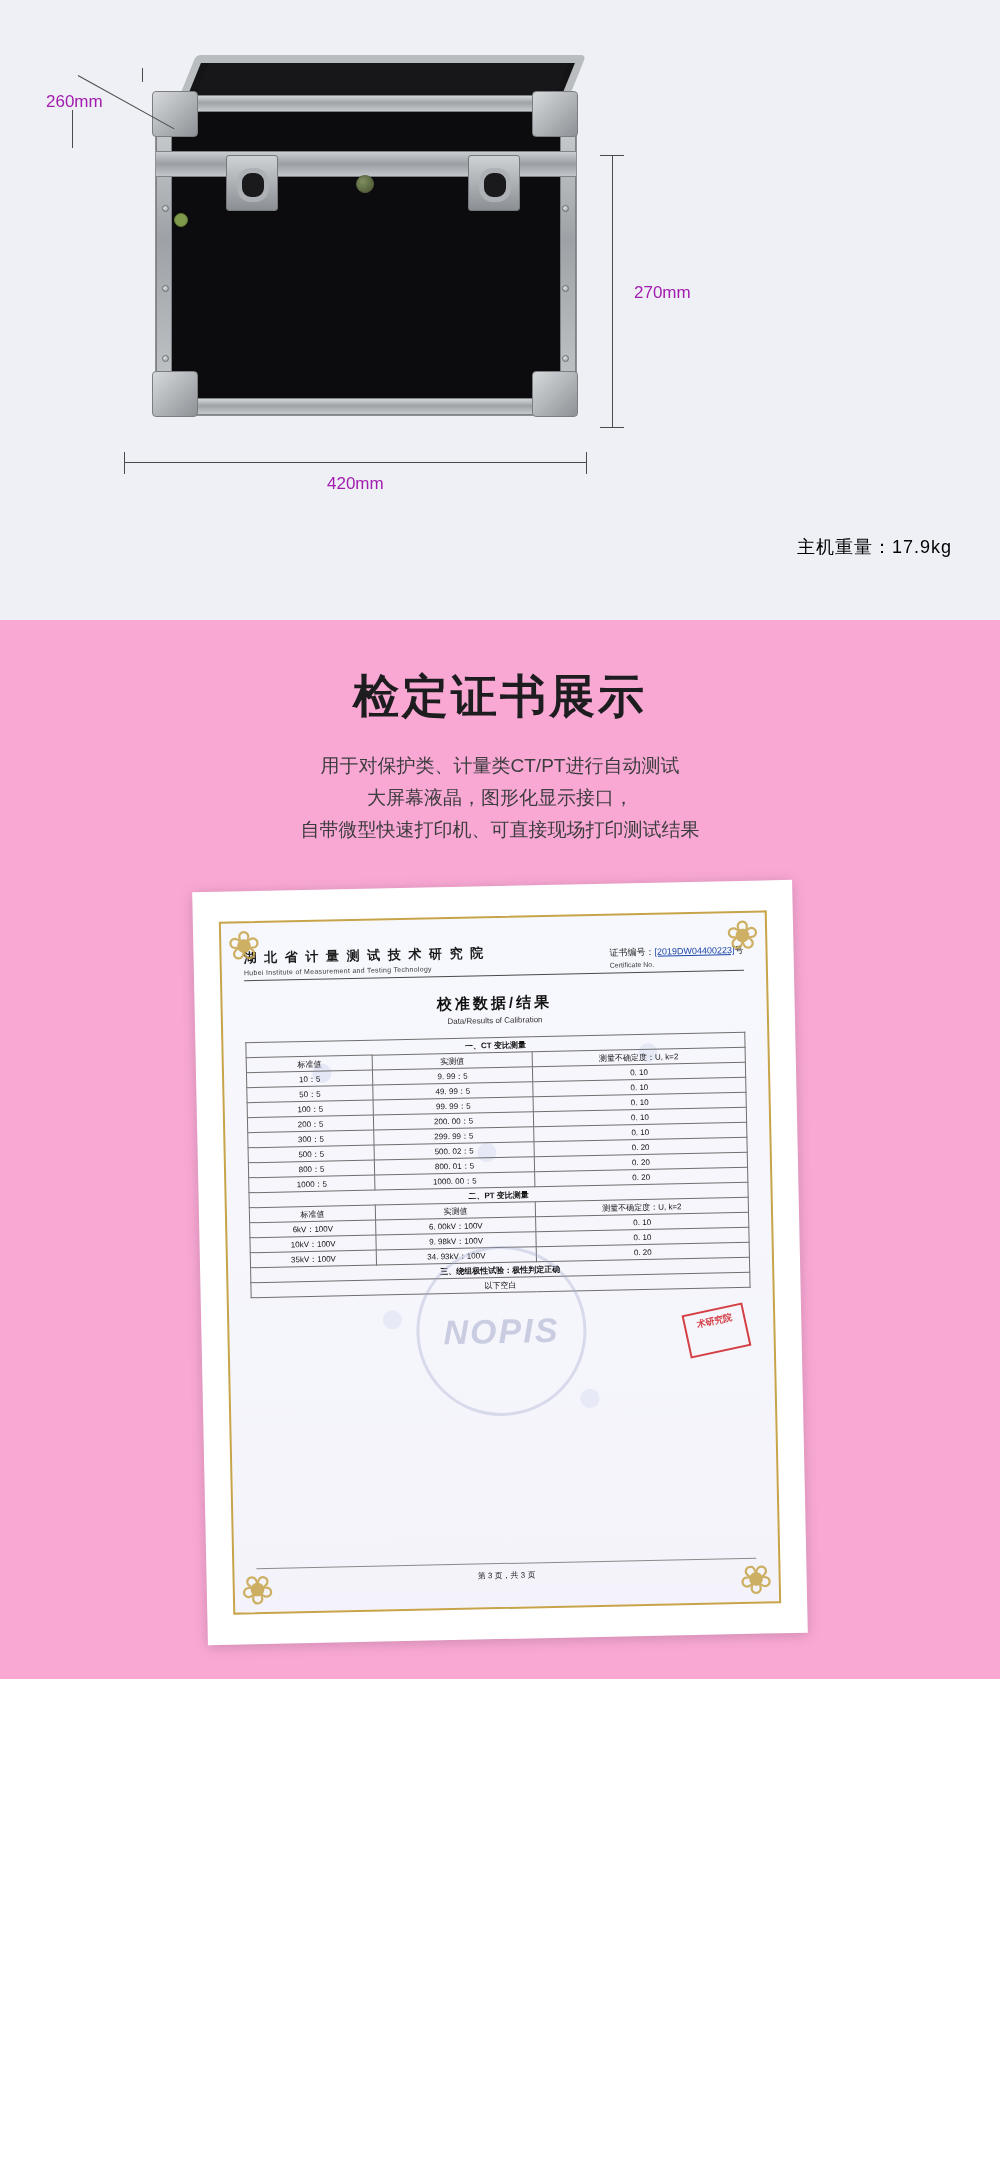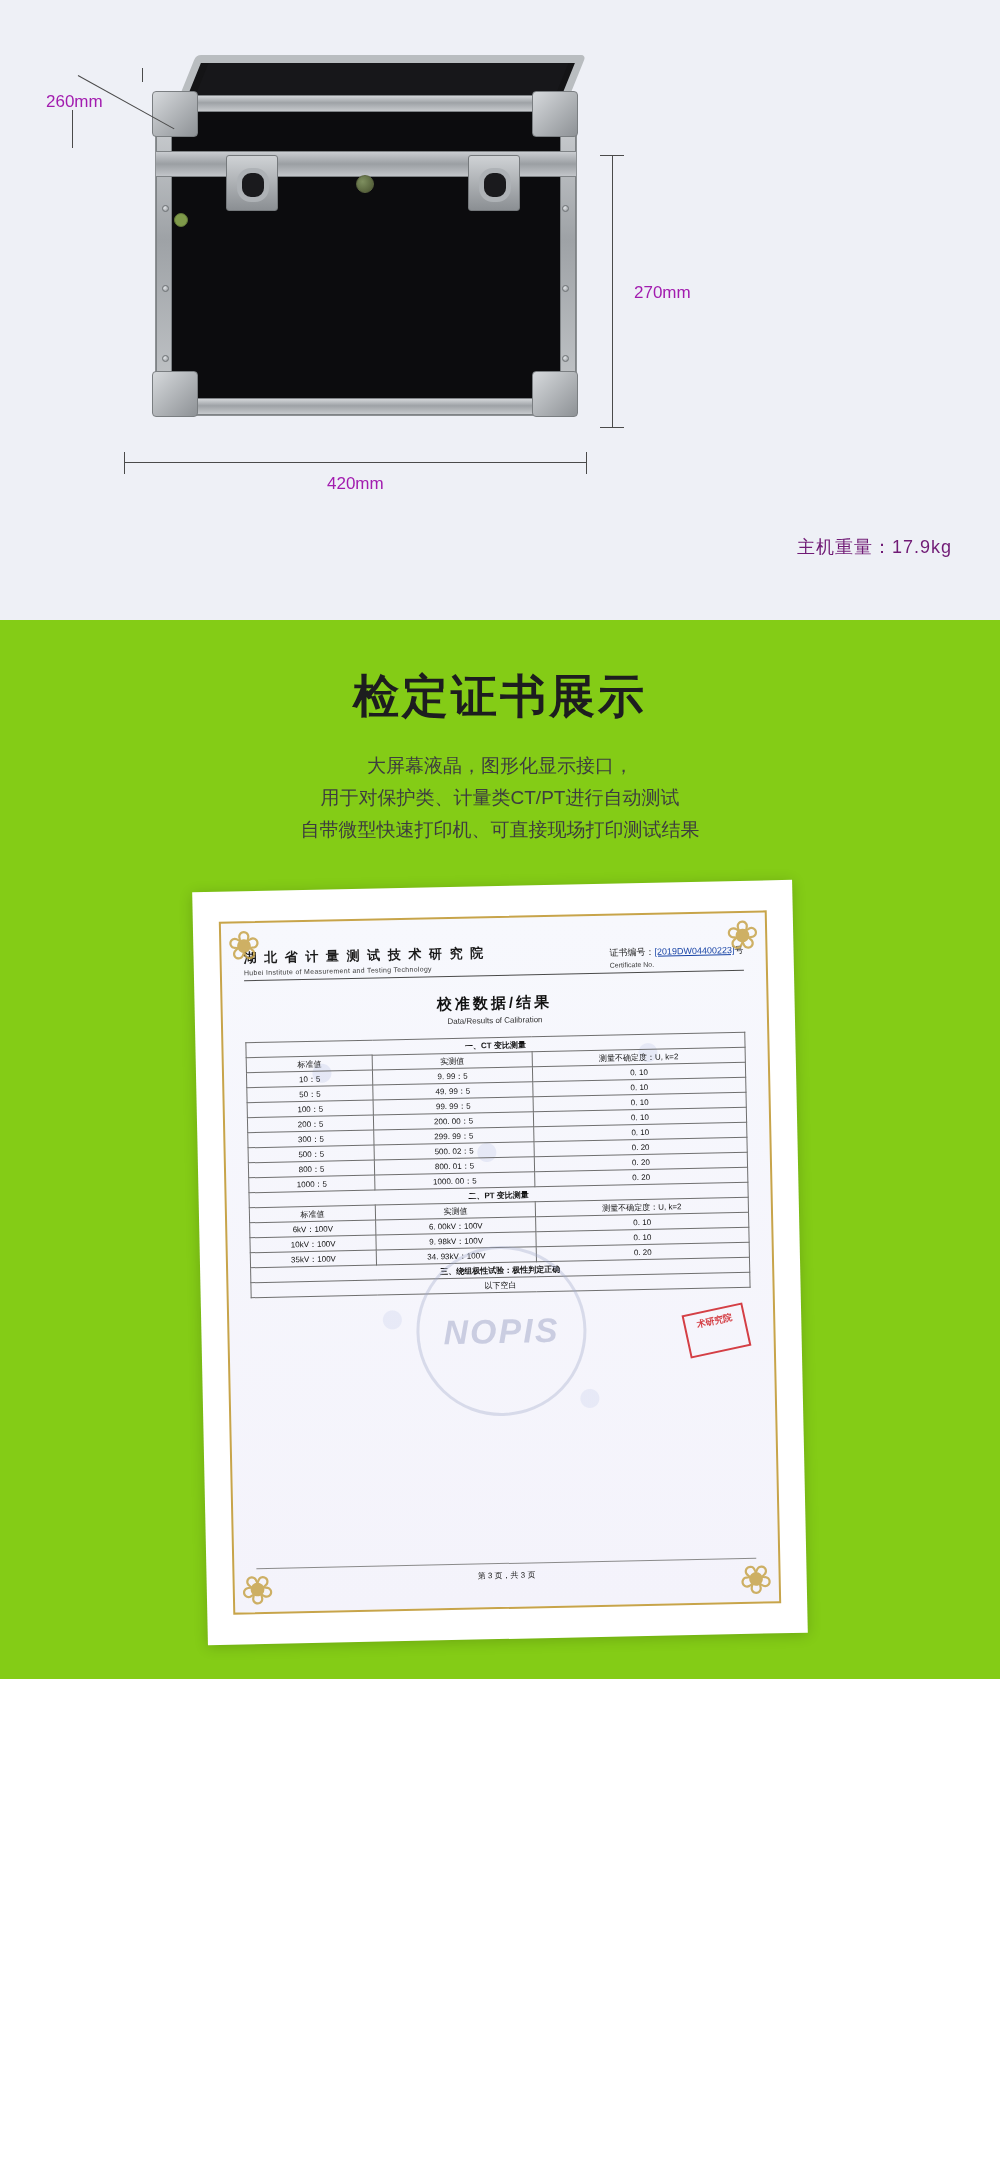--- a/index.html
+++ b/index.html
@@ -120,27 +120,27 @@
     color: #a21caf;
     font-family: "Liberation Sans", sans-serif;
   }
   .tick { position: absolute; background: #4a4a4a; }
 
   .weight-line {
     position: absolute;
     right: 48px;
     top: 535px;
     font-size: 18px;
-    color: #701a75;
+    color: #000000;
     letter-spacing: 1px;
   }
 
   
   .cert-section {
-    background: #84cc16;
+    background: #f9a8d4;
     padding-top: 46px;
     padding-bottom: 40px;
   }
   .cert-title {
     text-align: center;
     font-size: 46px;
     font-weight: bold;
     color: #1d1d1f;
     letter-spacing: 3px;
     margin: 0 0 22px 0;
@@ -315,22 +315,22 @@
     <div class="tick" style="left:124px; top:452px; width:1px; height:22px;"></div>
     <div class="tick" style="left:586px; top:452px; width:1px; height:22px;"></div>
     <div class="dim-label" style="left:327px; top:474px;">420mm</div>
 
     <div class="weight-line">主机重量：17.9kg</div>
   </section>
 
   <section class="cert-section">
     <h1 class="cert-title">检定证书展示</h1>
     <div class="cert-sub">
+      <div>用于对保护类、计量类CT/PT进行自动测试</div>
       <div>大屏幕液晶，图形化显示接口，</div>
-      <div>用于对保护类、计量类CT/PT进行自动测试</div>
       <div>自带微型快速打印机、可直接现场打印测试结果</div>
     </div>
 
     <div class="cert-wrap">
       <div class="cert-inner">
 
         <div class="cert-corner cc-tl">❀</div>
         <div class="cert-corner cc-tr">❀</div>
         <div class="cert-corner cc-bl">❀</div>
         <div class="cert-corner cc-br">❀</div>

